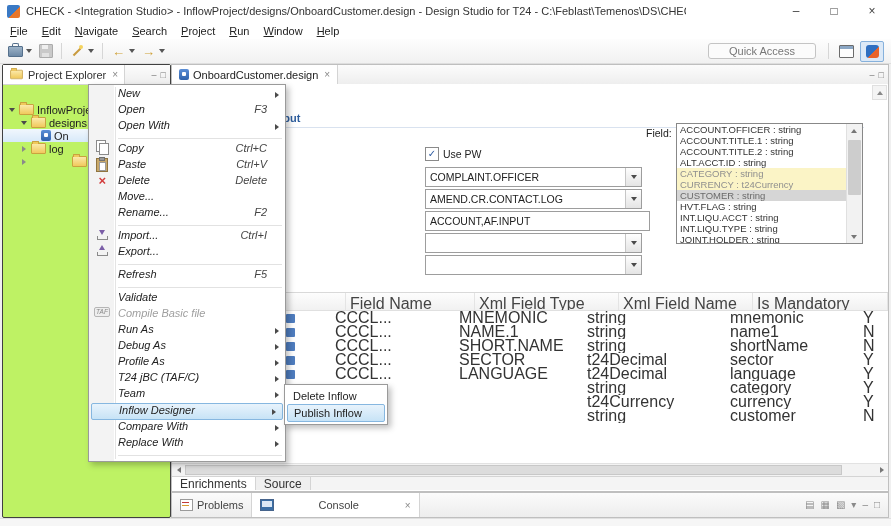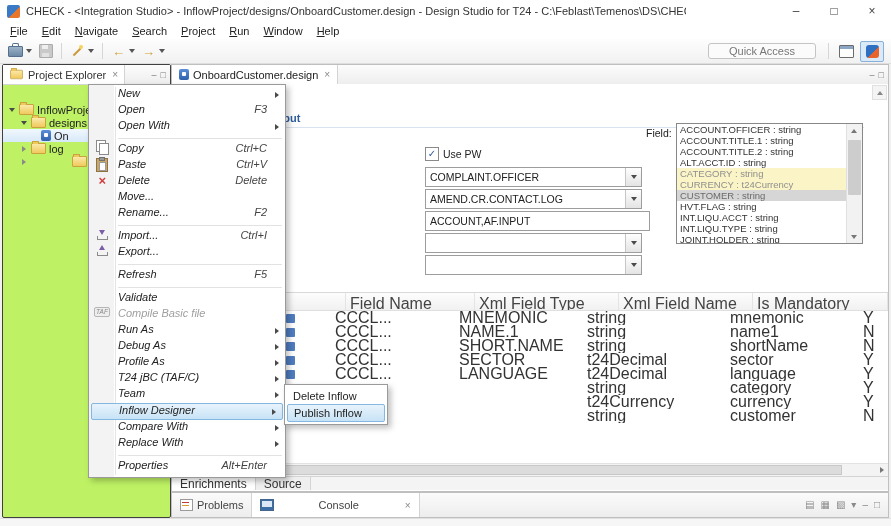--- a/index.html
+++ b/index.html
@@ -557,23 +557,18 @@
       <span class="mi-icon"></span>
       <span class="mi-label">Compare With</span>
       <span class="mi-arrow"></span>
     </div>
   <div class="mi">
       <span class="mi-icon"></span>
       <span class="mi-label">Replace With</span>
       <span class="mi-arrow"></span>
     </div>
   <div class="mi-sep"></div>
-  <div class="mi">
-      <span class="mi-icon"></span>
-      <span class="mi-label">Properties</span>
-      <span class="mi-sc">Alt+Enter</span>
-    </div>
 </div>
 
 <div class="ctx-submenu">
   <div class="smi">Delete Inflow</div>
   <div class="smi highlight">Publish Inflow</div>
 </div>
 
 </body></html>

